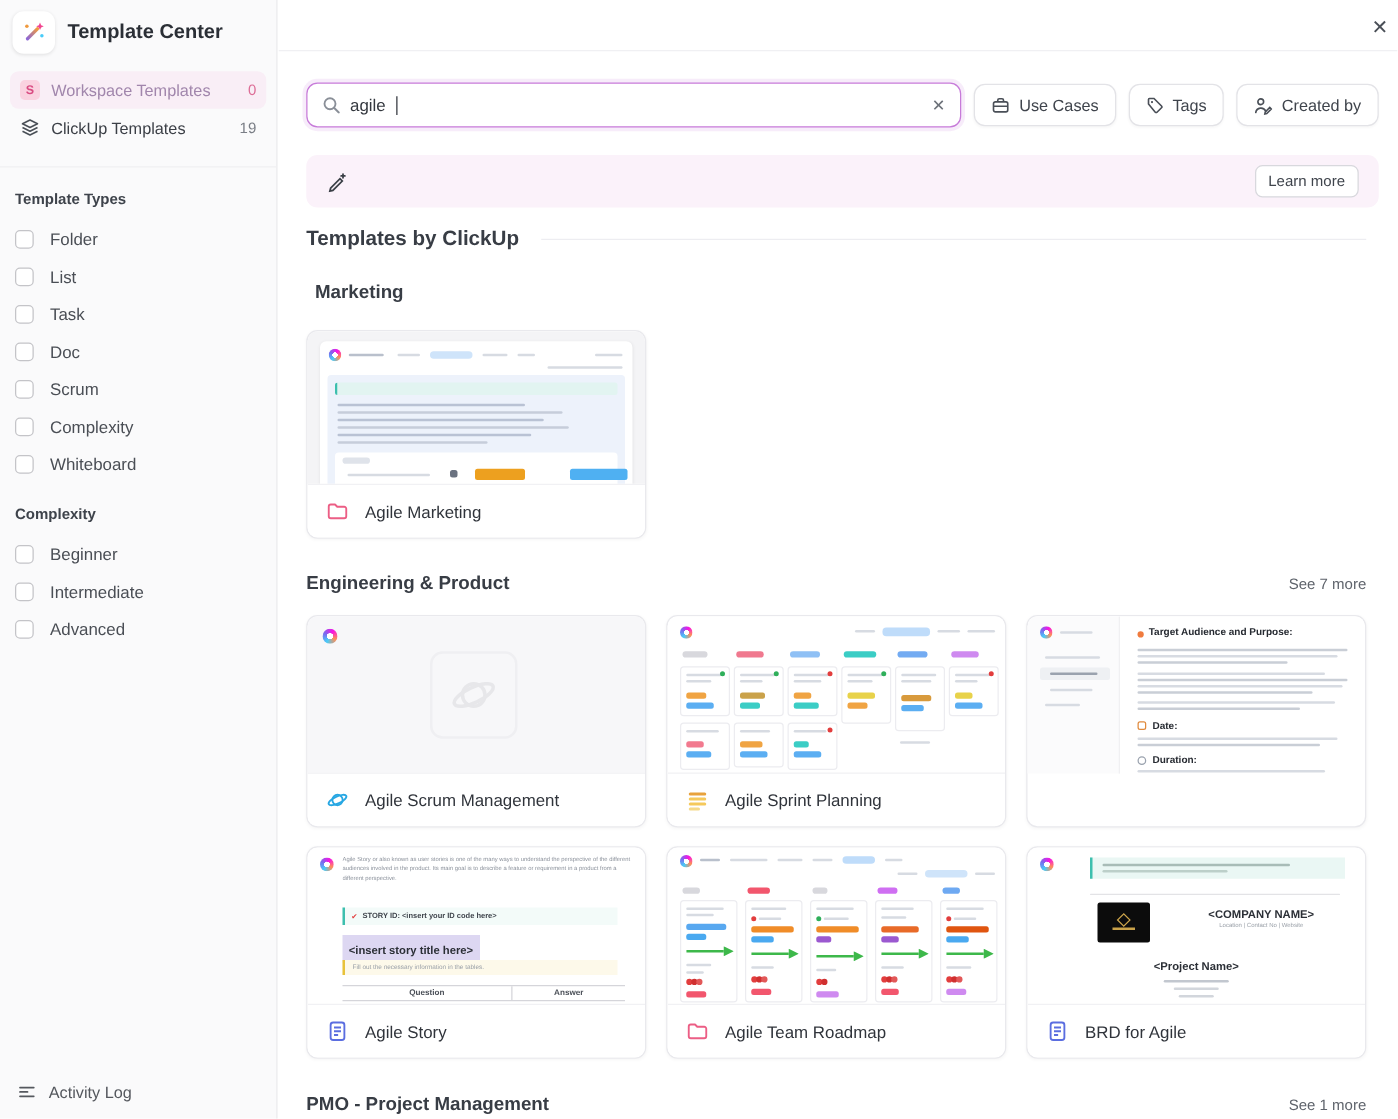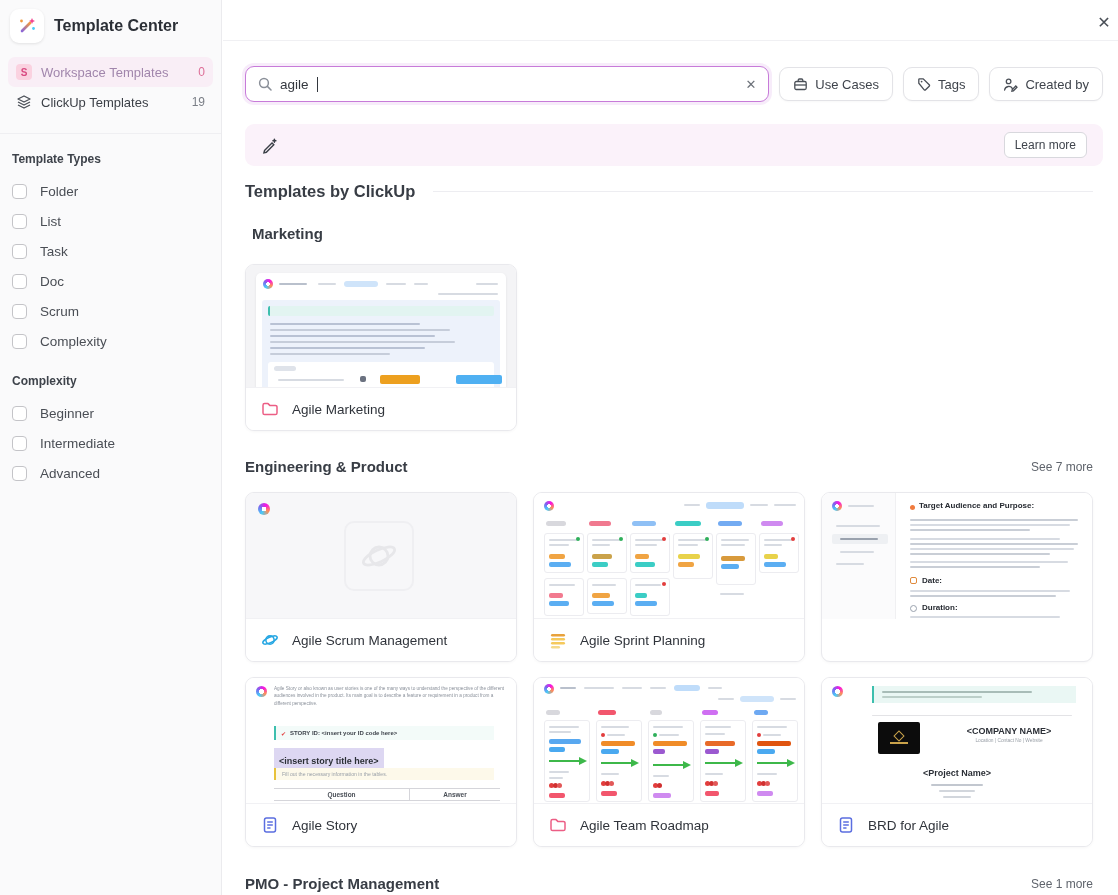--- a/index.html
+++ b/index.html
@@ -145,36 +145,50 @@
           <span>Doc</span>
         </div>
       <div class="cb-row">
           <span class="cb"></span>
           <span>Scrum</span>
         </div>
       <div class="cb-row">
           <span class="cb"></span>
           <span>Complexity</span>
         </div>
+      <div class="cb-row">
+          <span class="cb"></span>
+          <span>Whiteboard</span>
+        </div>
 
       <div class="sb-sec-title" style="margin-top:18px;">Complexity</div>
       <div class="cb-row">
           <span class="cb"></span>
           <span>Beginner</span>
         </div>
       <div class="cb-row">
           <span class="cb"></span>
           <span>Intermediate</span>
         </div>
       <div class="cb-row">
           <span class="cb"></span>
           <span>Advanced</span>
         </div>
     </div>
 
+    <div class="sb-foot">
+      <span style="display:flex;">
+        <svg width="15" height="15" viewBox="0 0 15 15" stroke="#55585e" stroke-width="1.4" stroke-linecap="round">
+          <line x1="2" y1="4" x2="13" y2="4"></line>
+            <line x1="2" y1="7.5" x2="8" y2="7.5"></line>
+            <line x1="2" y1="11" x2="13" y2="11"></line>
+        </svg>
+      </span>
+      <span>Activity Log</span>
+    </div>
   </div>
 
   <div class="main">
     <div class="topbar">
       <div class="close-x">✕</div>
     </div>
 
     <div class="search-row">
       <div class="search-box">
         <span style="display:flex;">

